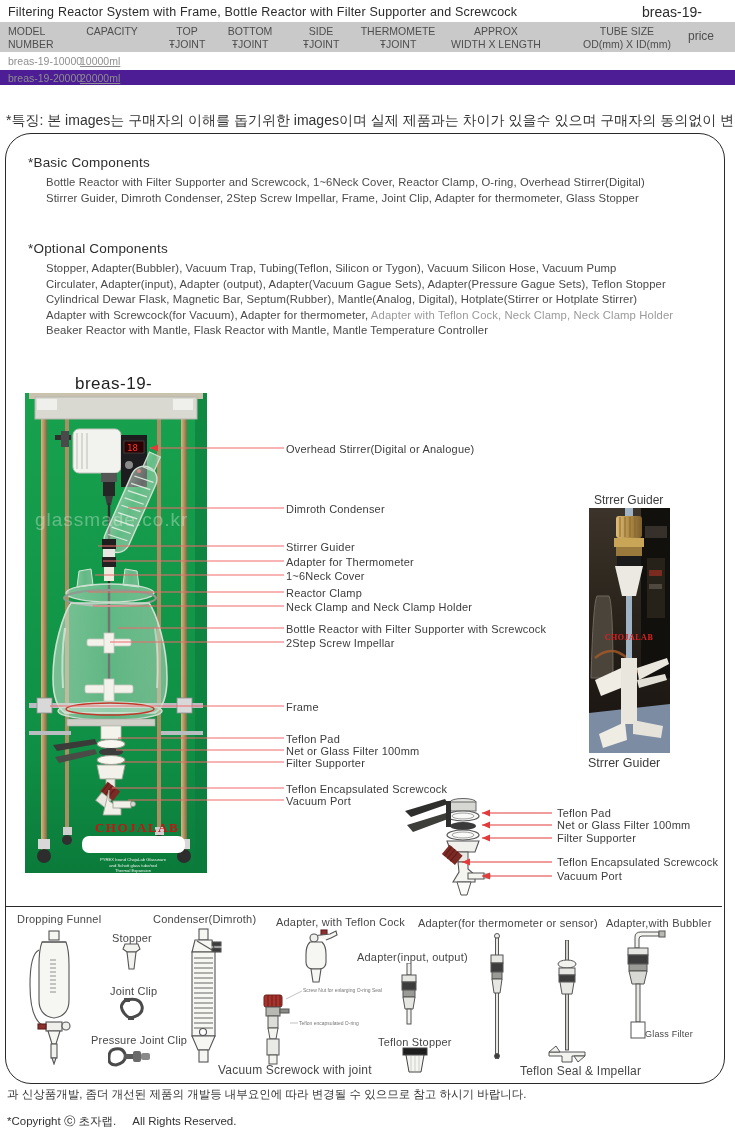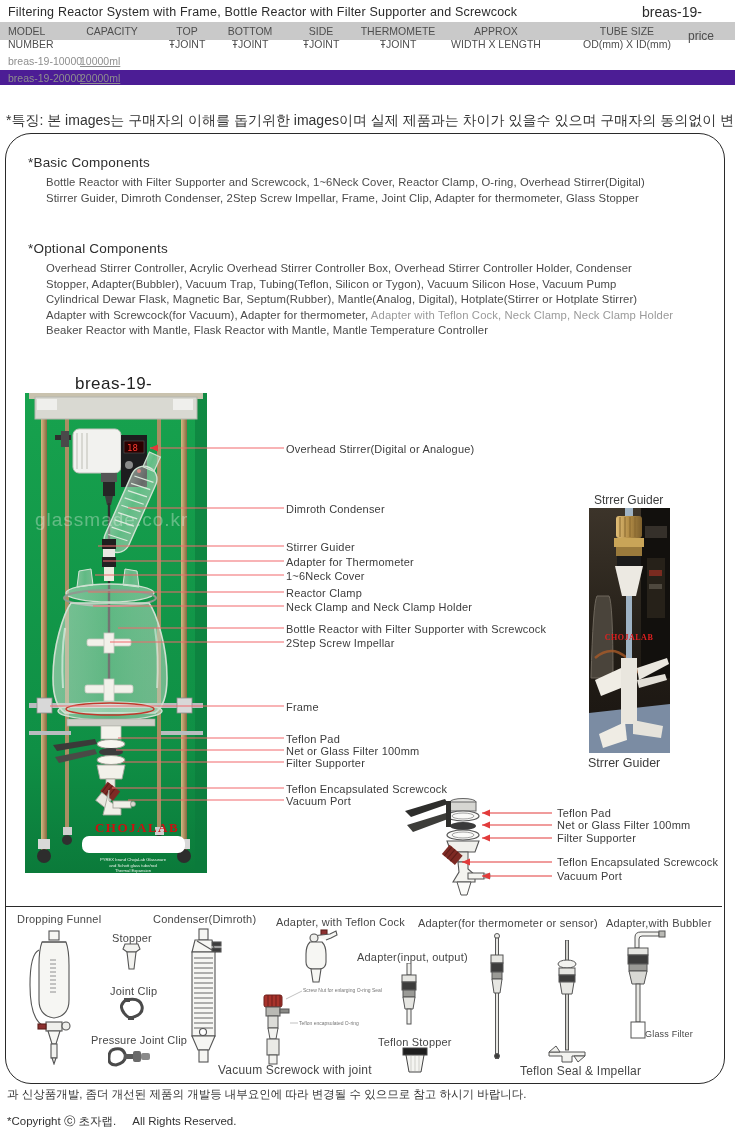--- a/index.html
+++ b/index.html
@@ -1,21 +1,21 @@
 <!DOCTYPE html>
 <html><head>
 <meta charset="utf-8">
 <style>
   html,body{margin:0;padding:0;background:#ffffff;}
   body{width:735px;height:1130px;position:relative;font-family:"Liberation Sans","DejaVu Sans",sans-serif;color:#3a3a3a;overflow:hidden;}
   .abs{position:absolute;}
   .nowrap{white-space:nowrap;}
   .page-title{left:8px;top:5px;font-size:12.5px;color:#2b2b2b;letter-spacing:0.2px;}
   .page-code{left:642px;top:4px;font-size:14px;color:#2b2b2b;}
-  .thead{left:0;top:22px;width:735px;height:18px;background:#c9c9c9;}
+  .thead{left:0;top:22px;width:735px;height:30px;background:#c9c9c9;}
   .hcell{position:absolute;font-size:10.5px;line-height:12.5px;color:#4e4e4e;text-align:center;}
   .hcell span{display:block;}
   .trow{position:absolute;left:0;width:735px;height:15px;font-size:10.5px;color:#8e8e8e;}
   .trow .c1{position:absolute;left:8px;top:2px;}
   .trow .c2{position:absolute;left:80px;top:2px;text-decoration:underline;}
   .note{left:6px;top:112px;font-size:14px;color:#333;}
   .bigbox{left:5px;top:133px;width:718px;height:949px;border:1.4px solid #2a2a2a;border-radius:26px;}
   .sep{left:6px;top:906px;width:716px;height:0;border-top:1px solid #2a2a2a;}
   .comp-h{font-size:13.5px;color:#2e2e2e;letter-spacing:0.2px;}
   .comp-b{font-size:11.3px;line-height:15.6px;color:#4a4a4a;letter-spacing:0.1px;}
@@ -89,22 +89,22 @@
 <div class="abs sep"></div>
 
 <div class="abs comp-h" style="left:28px;top:155px;">*Basic Components</div>
 <div class="abs comp-b" style="left:46px;top:175px;width:660px;">
   <div>Bottle Reactor with Filter Supporter and Screwcock, 1~6Neck Cover, Reactor Clamp, O-ring, Overhead Stirrer(Digital)</div>
   <div>Stirrer Guider, Dimroth Condenser, 2Step Screw Impellar, Frame, Joint Clip, Adapter for thermometer, Glass Stopper</div>
 </div>
 
 <div class="abs comp-h" style="left:28px;top:241px;">*Optional Components</div>
 <div class="abs comp-b" style="left:46px;top:261px;width:672px;">
-  <div>Overhead Stirrer Controller, Acrylic Overhead Stirrer Controller Box, Overhead Stirrer Controller Holder, Condenser</div>
   <div>Stopper, Adapter(Bubbler), Vacuum Trap, Tubing(Teflon, Silicon or Tygon), Vacuum Silicon Hose, Vacuum Pump</div>
+  <div>Circulater, Adapter(input), Adapter (output), Adapter(Vacuum Gague Sets), Adapter(Pressure Gague Sets), Teflon Stopper</div>
   <div>Cylindrical Dewar Flask, Magnetic Bar, Septum(Rubber), Mantle(Analog, Digital), Hotplate(Stirrer or Hotplate Stirrer)</div>
   <div><span>Adapter with Screwcock(for Vacuum), Adapter for thermometer, </span><span class="gray">Adapter with Teflon Cock, Neck Clamp, Neck Clamp Holder</span></div>
   <div>Beaker Reactor with Mantle, Flask Reactor with Mantle, Mantle Temperature Controller</div>
 </div>
 
 <div class="abs model-h">breas-19-</div>
 
 <div class="abs" style="left:25px;top:393px;width:182px;height:480px;">
 <svg width="182" height="480" viewBox="0 0 182 480" xmlns="http://www.w3.org/2000/svg">
   <defs>

